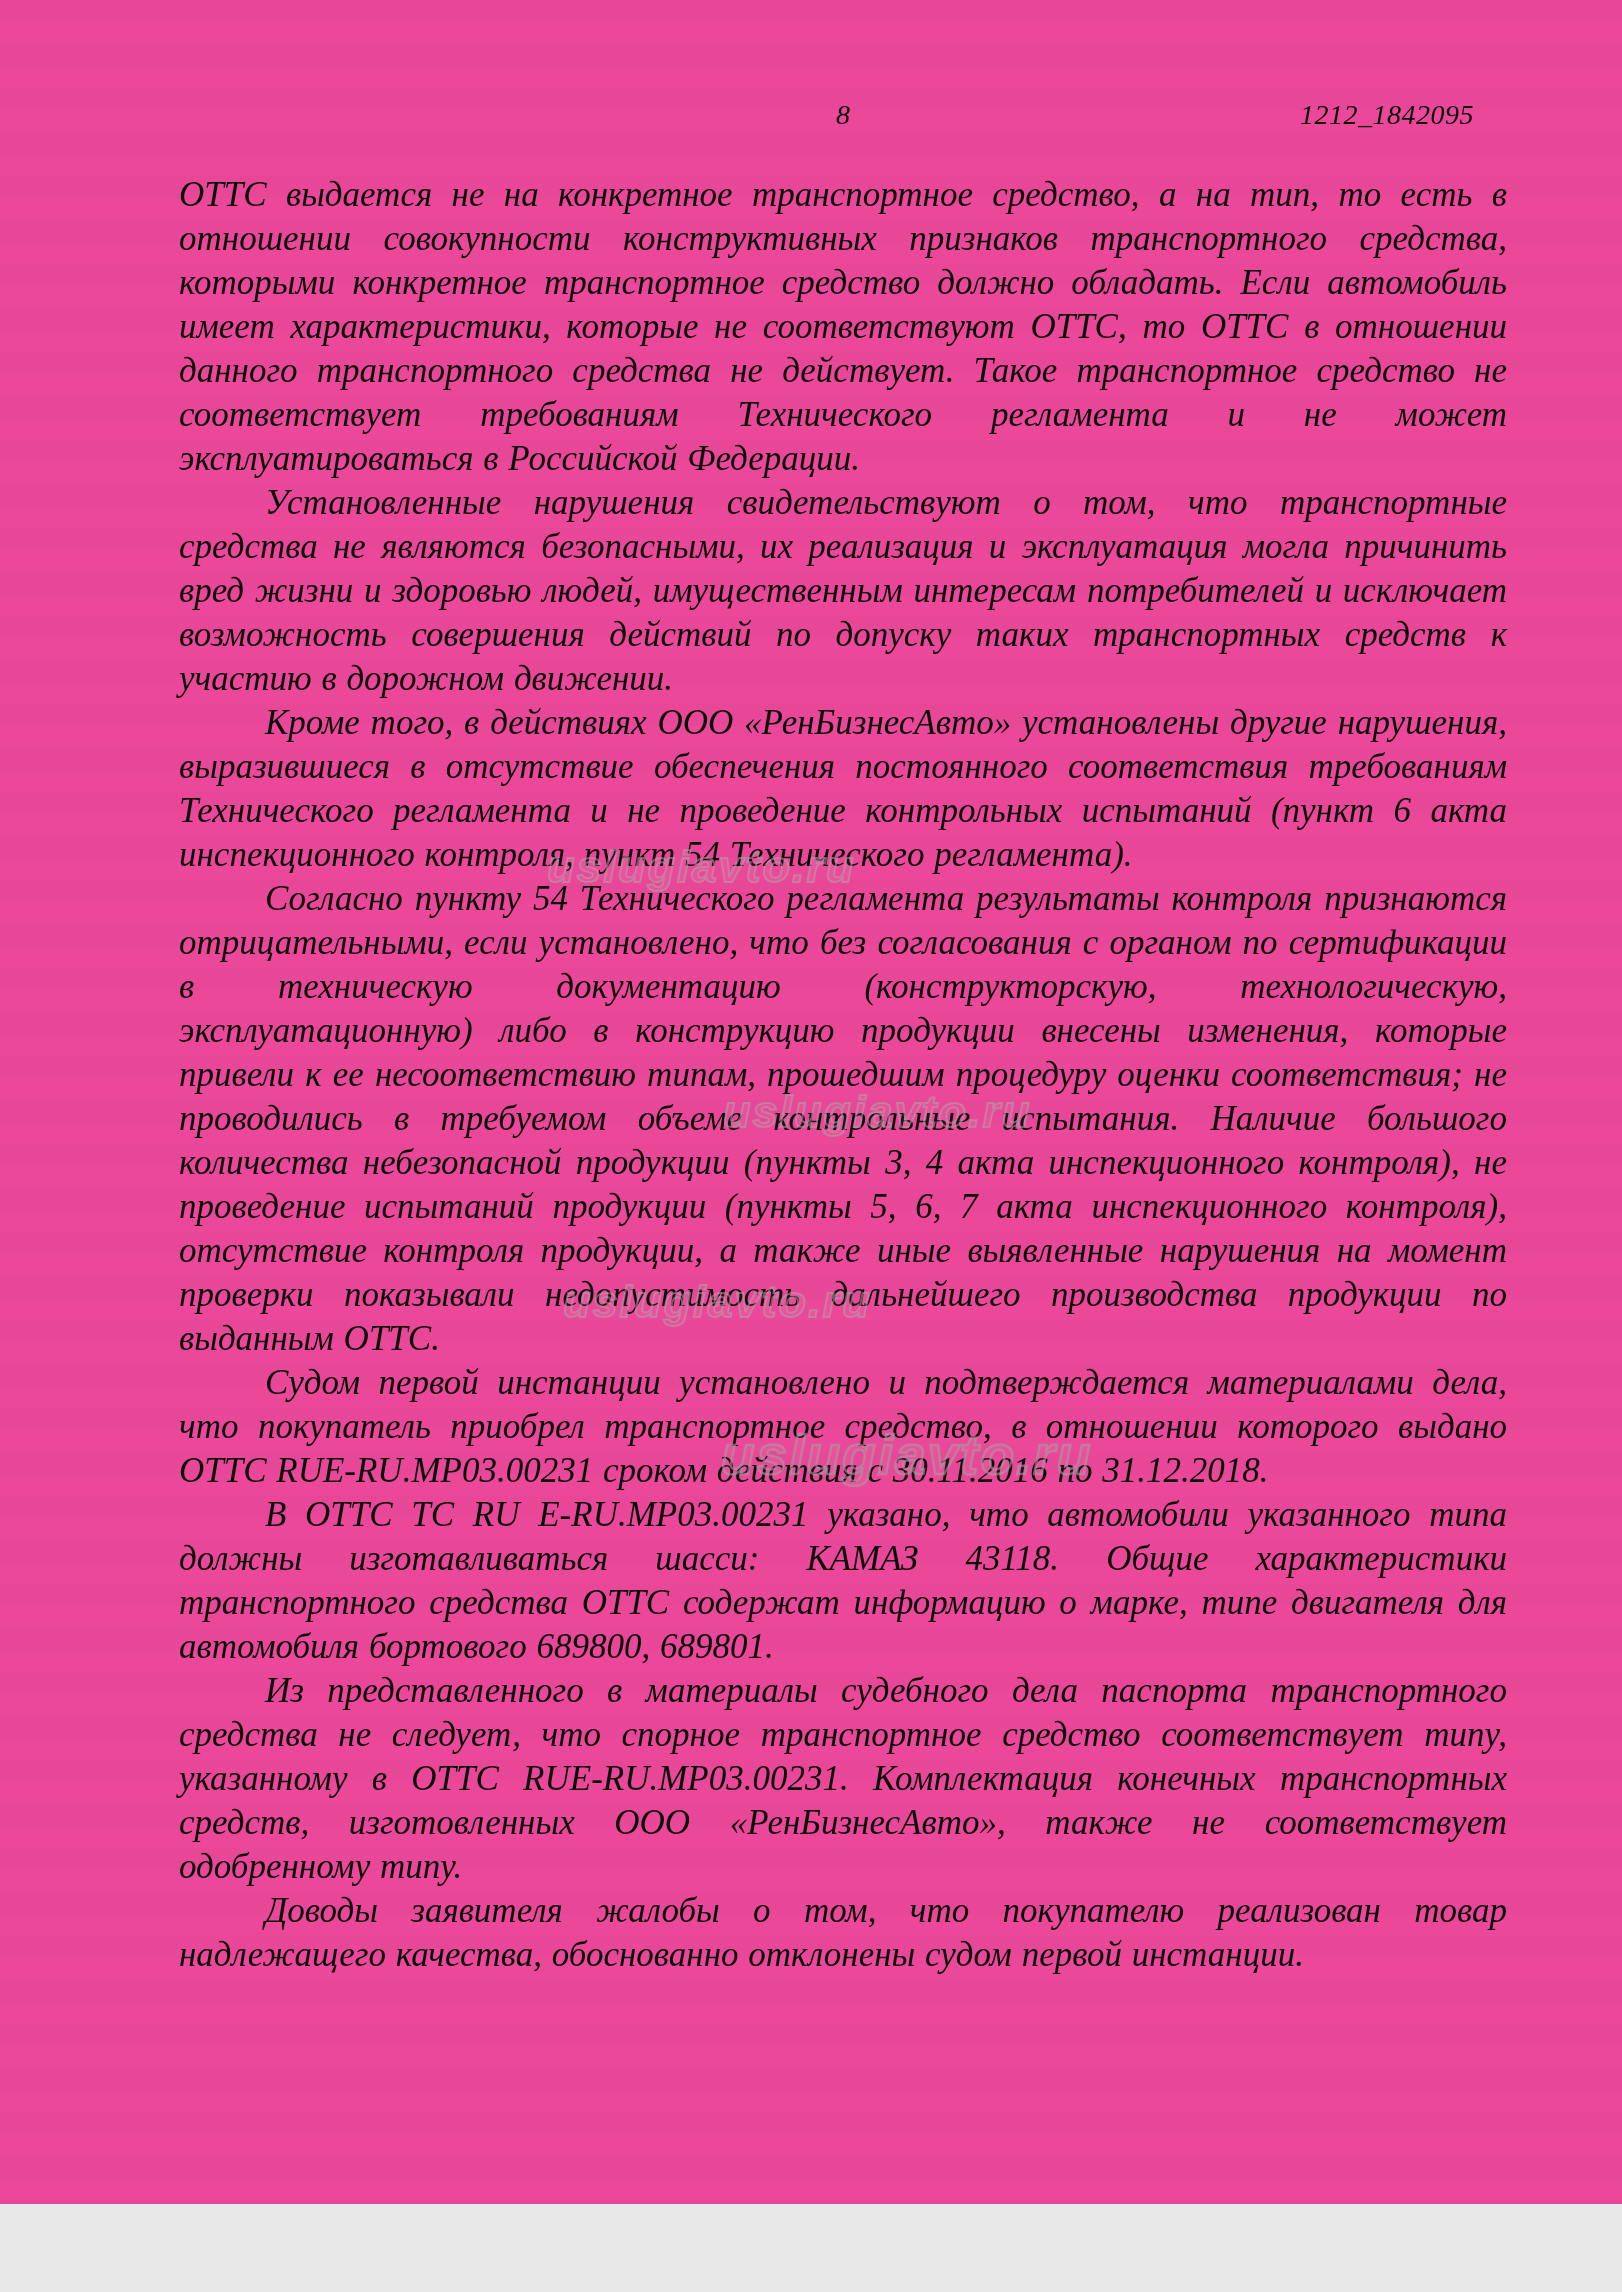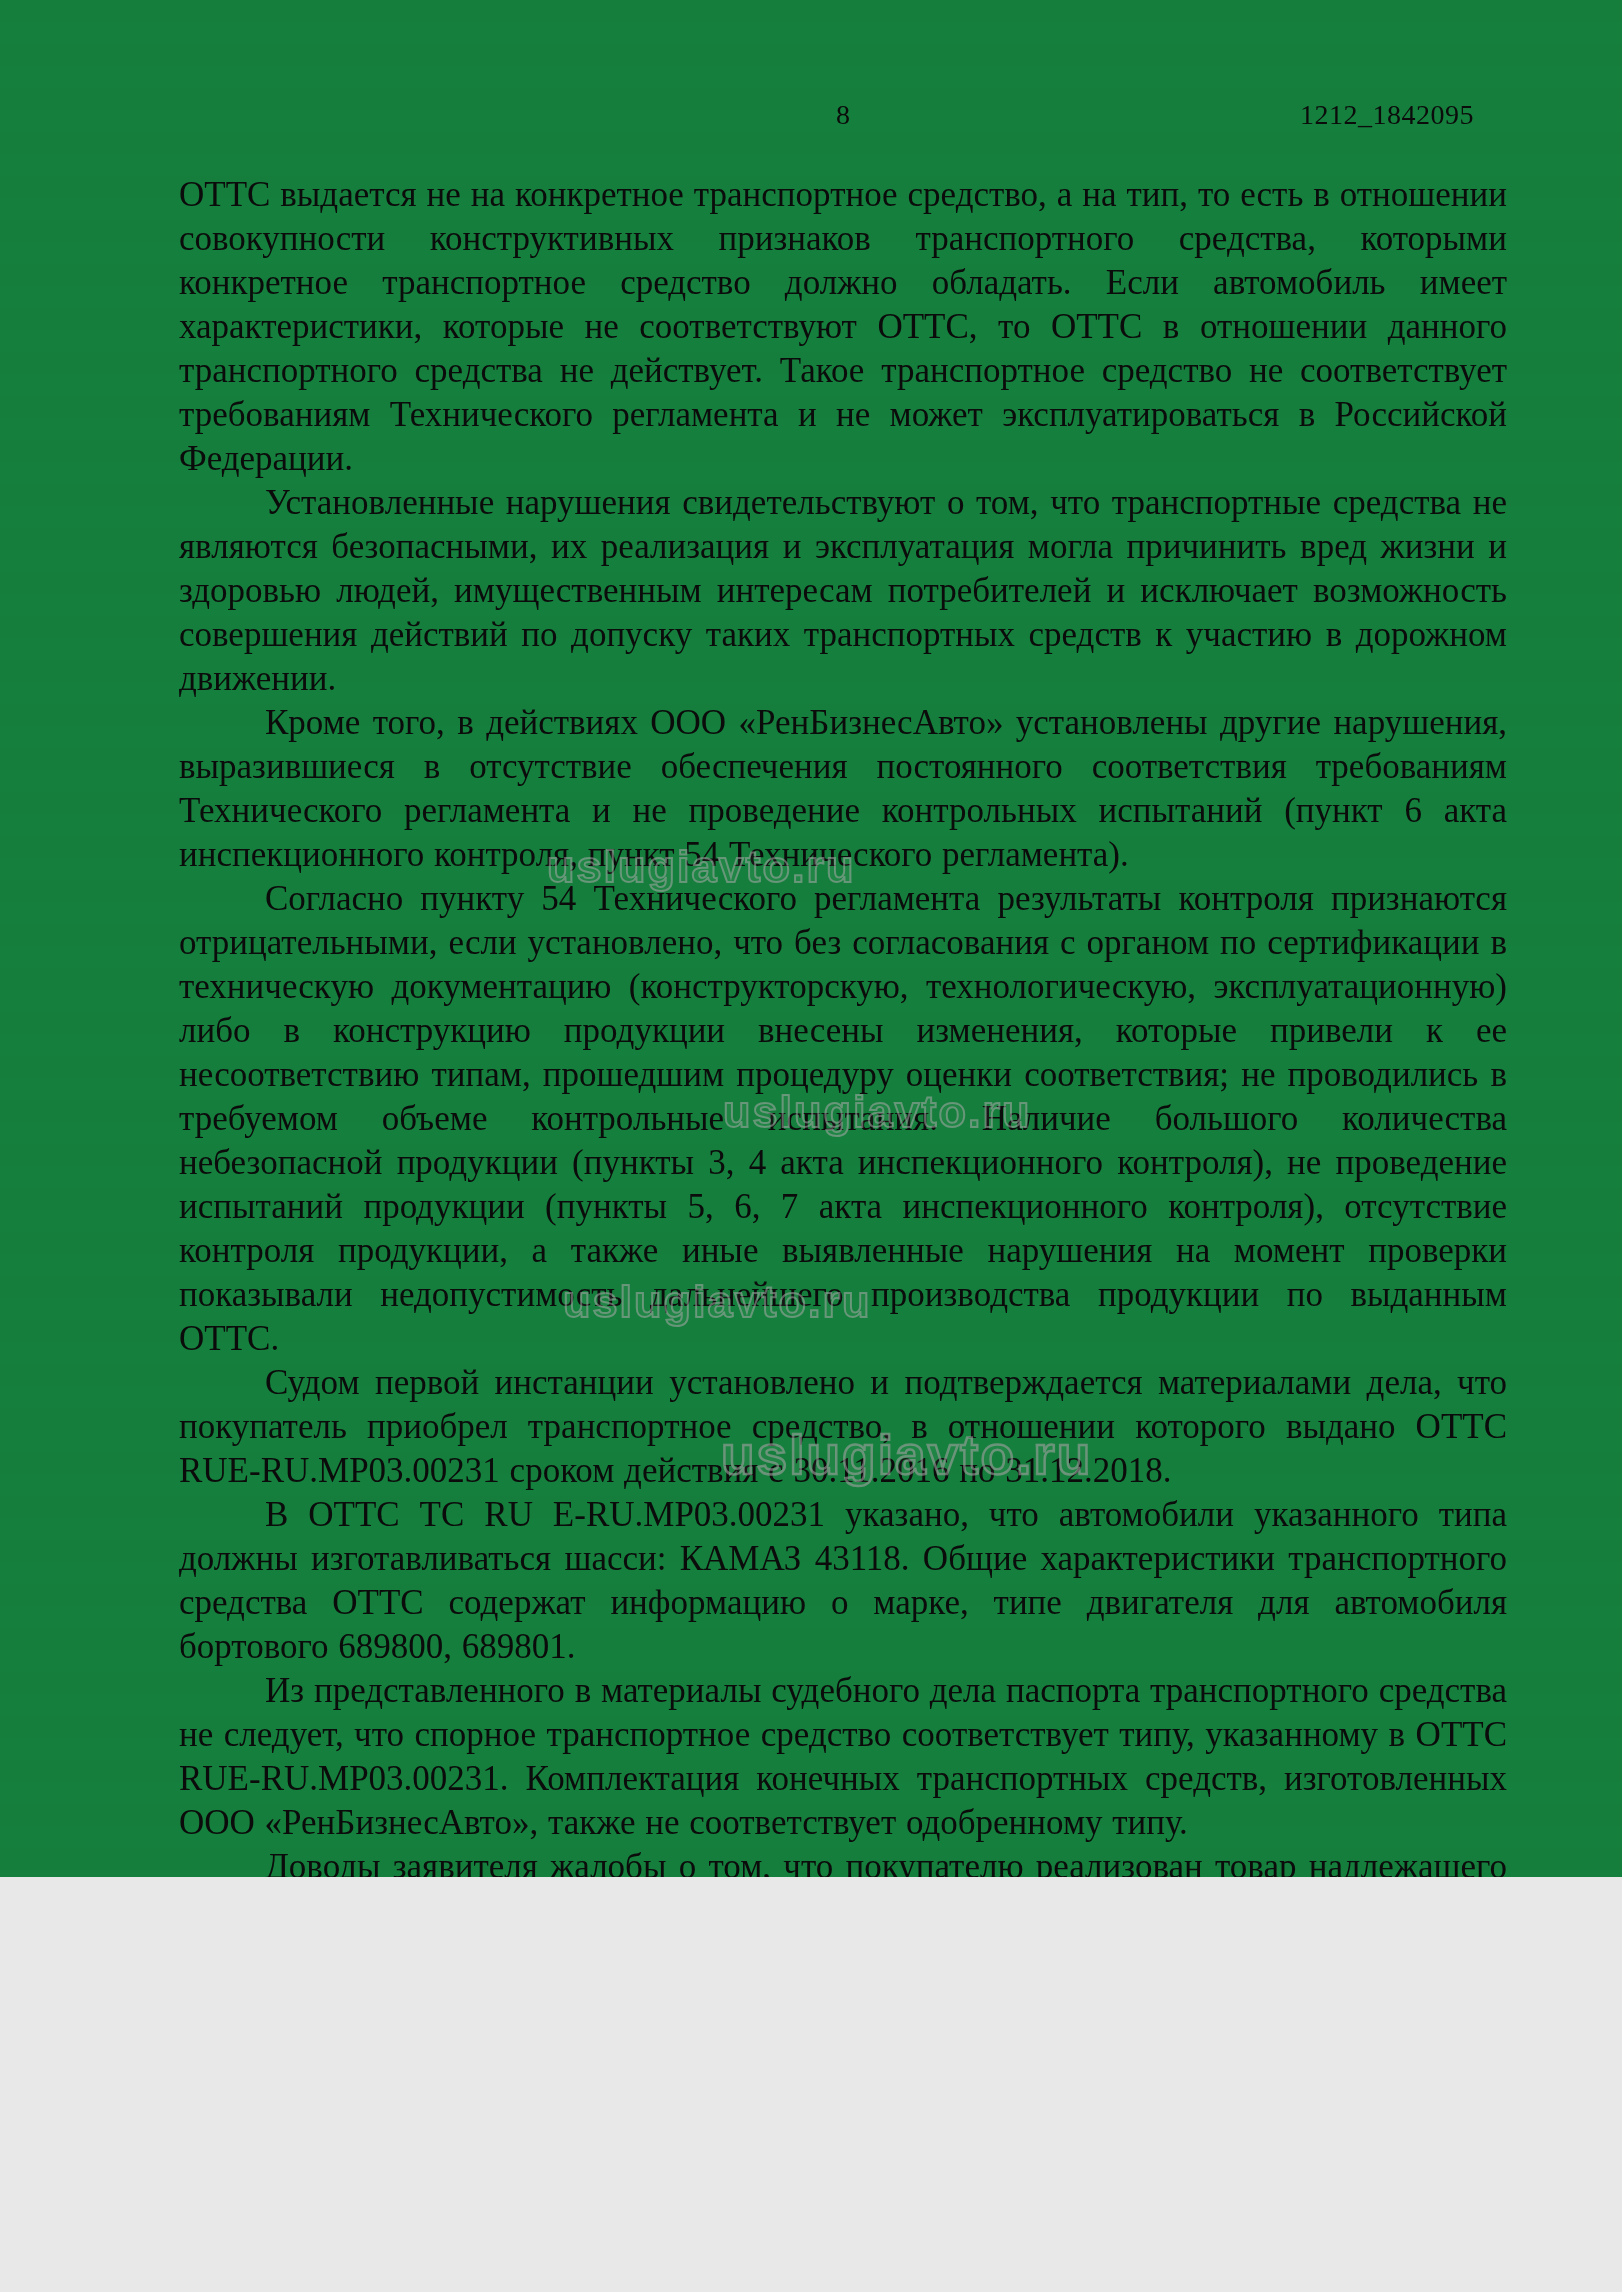--- a/index.html
+++ b/index.html
@@ -3,26 +3,27 @@
 <meta charset="utf-8">
 <style>
   html, body {
     margin: 0;
     padding: 0;
     background: #e8e8e8;
   }
   .page {
     position: relative;
     width: 1622px;
-    height: 1877px;
+    height: 2204px;
     margin: 0 auto;
-    background: #15803d;
+    background: #ec4899;
     overflow: hidden;
     font-family: "Liberation Serif", serif;
     color: #0b0b0b;
+    font-style: italic;
   }
   
   .page::after {
     content: "";
     position: absolute;
     inset: 0;
     pointer-events: none;
     background: repeating-linear-gradient(
       180deg,
       rgba(0,0,0,0.016) 0px,

